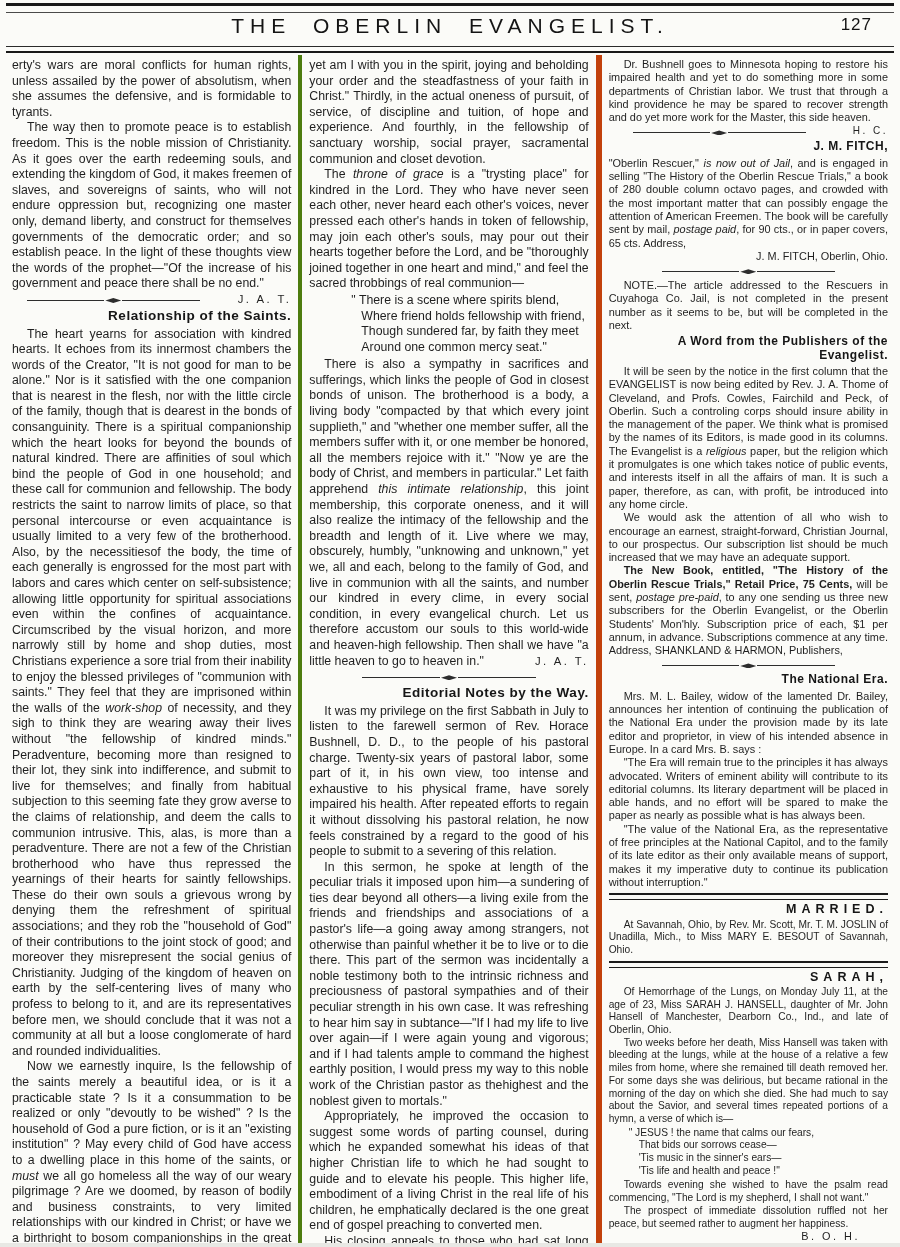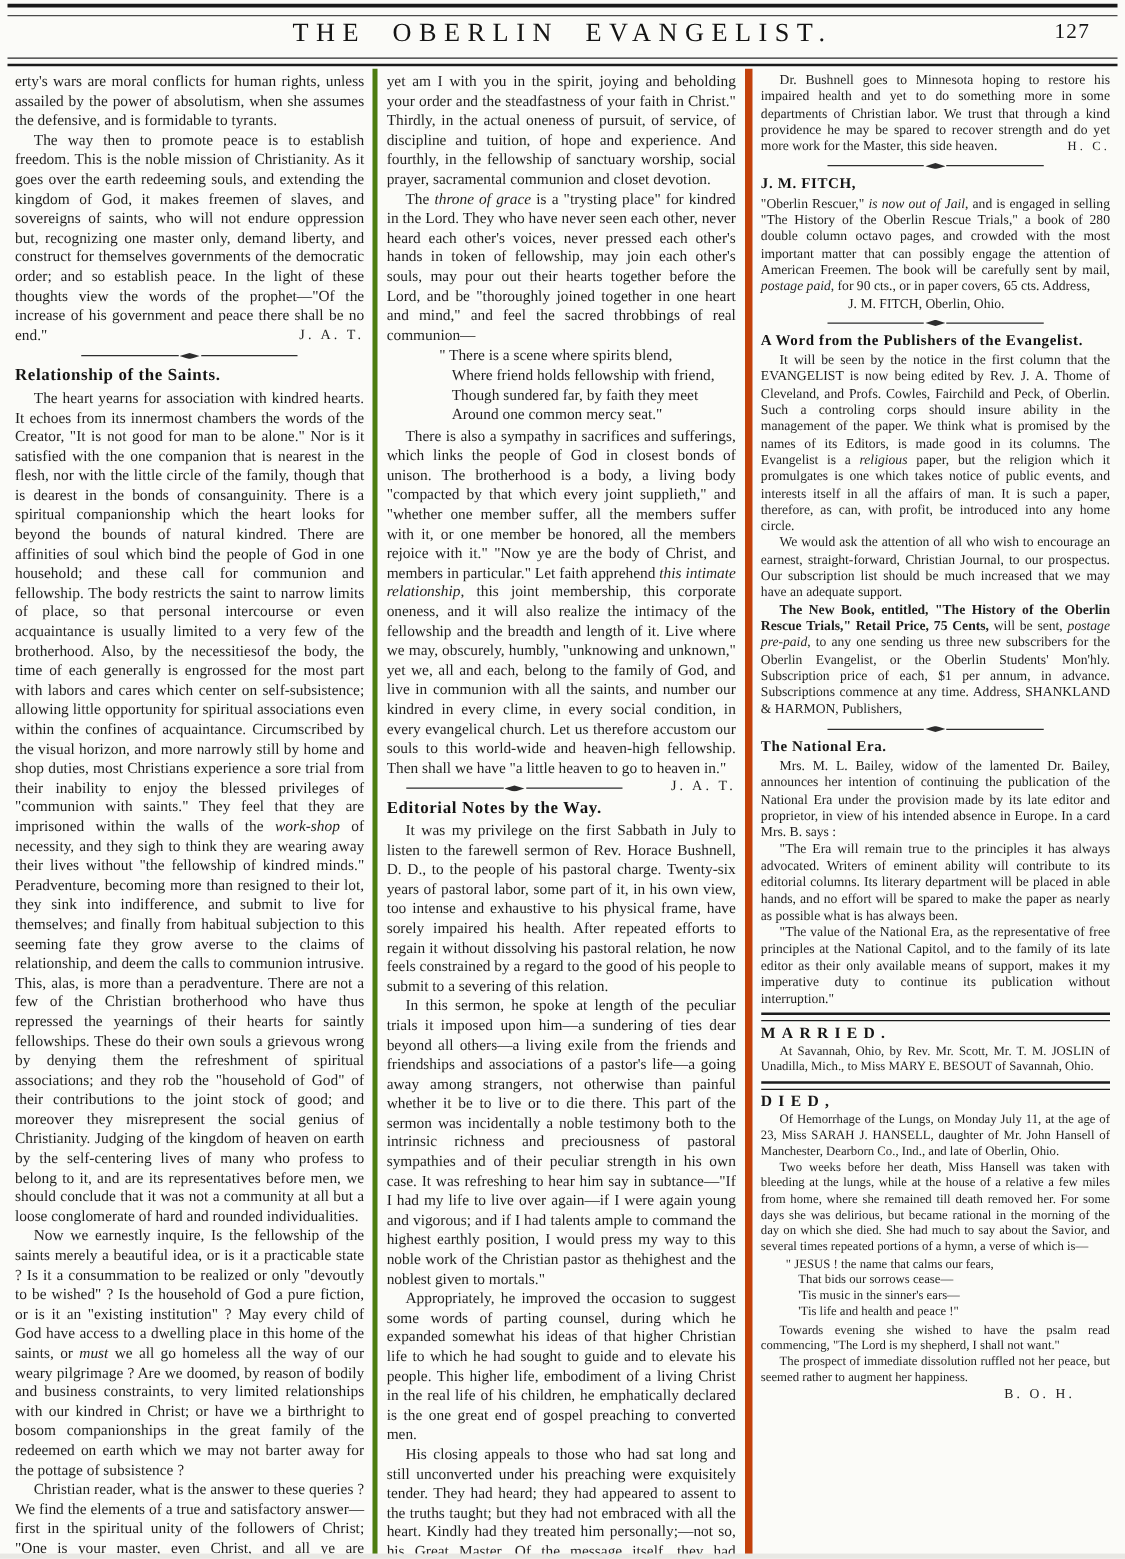--- a/index.html
+++ b/index.html
@@ -2,21 +2,21 @@
 <html><head>
 <meta charset="utf-8">
 <style>
   html,body{margin:0;padding:0;background:#e8e8e4;}
   .page{
     position:relative;
     width:900px;height:1243px;
     margin:0 auto;
     background:#fbfbf8;
     color:#1f1f1f;
-    font-family:Liberation Serif, serif;
+    font-family:Liberation Sans, sans-serif;
     overflow:hidden;
     box-sizing:border-box;
   }
   
   header{position:relative;height:55px;}
   .rule-top{position:absolute;top:3px;left:6px;right:6px;height:6px;
     border-top:3px solid #191919;border-bottom:1px solid #4a4a4a;}
   .title-row{position:absolute;top:14px;left:0;right:0;height:30px;}
   .mast-title{
     position:absolute;left:0;right:0;text-align:center;
@@ -28,32 +28,32 @@
   
   .cols{display:flex;height:1192px;padding:0 5px;box-sizing:border-box;}
   .col{flex:1 1 0;padding:3px 7px 0 7px;overflow:hidden;text-align:justify;box-sizing:border-box;}
   .col-a,.col-b{font-size:12.3px;line-height:15.6px;}
   .col-c{font-size:10.9px;line-height:13.3px;border-left:6px solid #c2410c;}
   .col-b{border-left:4px solid #4d7c0f;}
   
   p.para{margin:0;padding:0;}
   p.para.indent{text-indent:15px;}
   p.para.small,.poem.small{font-size:10.2px;line-height:12.7px;}
-  h3.head{margin:3px 0 3px 0;text-align:left;font-size:1.1em;letter-spacing:.5px;color:#161616;}
+  h3.head{margin:3px 0 3px 0;text-align:right;font-size:1.1em;letter-spacing:.5px;color:#161616;}
   h3.head.spaced{letter-spacing:5px;font-size:1.15em;margin:2px 0;}
   .sig{float:right;font-size:.92em;letter-spacing:2.5px;padding-left:8px;}
   .divider{display:flex;align-items:center;justify-content:center;width:62%;margin:5px auto 4px auto;height:7px;}
   .divider .ln{flex:1;border-top:1px solid #2d2d2d;}
   .divider .dm{width:16px;height:5px;margin:0 1px;background:#2d2d2d;
     clip-path:polygon(0 50%,50% 0,100% 50%,50% 100%);}
   .poem{margin:1px 0 2px 52px;text-align:left;}
   .poem.hang{margin-left:30px;}
   .poem .pline{display:block;}
   .poem .pline:first-child{margin-left:-10px;}
-  .addr{margin:0;text-align:left;padding-left:70px;}
+  .addr{margin:0;text-align:right;padding-left:70px;}
   .drule{height:4px;border-top:2px solid #1c1c1c;border-bottom:1px solid #1c1c1c;margin:4px 0 3px 0;}
   .sigline{margin:0 28px 0 0;text-align:right;letter-spacing:2.5px;}
 </style>
 </head>
 <body>
 
 <div class="page">
   <header>
     <div class="rule-top"></div>
     <div class="title-row">
@@ -105,38 +105,39 @@
           <span class="ln"></span>
         </div>
         <h3 class="head">J. M. FITCH,</h3>
         <p class="para">"Oberlin Rescuer," <em>is now out of Jail</em>, and is engaged in selling "The History of the Oberlin Rescue Trials," a book of 280 double column octavo pages, and crowded with the most important matter that can possibly engage the attention of American Freemen.  The book will be carefully sent by mail, <em>postage paid</em>, for 90 cts., or in paper covers, 65 cts.  Address,</p>
         <p class="addr">J. M. FITCH, Oberlin, Ohio.</p>
         <div class="divider">
           <span class="ln"></span>
           <span class="dm"></span>
           <span class="ln"></span>
         </div>
+        <p class="para indent">NOTE.—The article addressed to the Rescuers in Cuyahoga Co. Jail, is not completed in the present number as it seems to be, but will be completed in the next.</p>
         <h3 class="head">A Word from the Publishers of the Evangelist.</h3>
         <p class="para indent">It will be seen by the notice in the first column that the EVANGELIST is now being edited by Rev. J. A. Thome of Cleveland, and Profs. Cowles, Fairchild and Peck, of Oberlin.  Such a controling corps should insure ability in the management of the paper.  We think what is promised by the names of its Editors, is made good in its columns.  The Evangelist is a <em>religious</em> paper, but the religion which it promulgates is one which takes notice of public events, and interests itself in all the affairs of man. It is such a paper, therefore, as can, with profit, be introduced into any home circle.</p>
         <p class="para indent">We would ask the attention of all who wish to encourage an earnest, straight-forward, Christian Journal, to our prospectus.  Our subscription list should be much increased that we may have an adequate support.</p>
         <p class="para indent"><strong>The New Book, entitled, "The History of the Oberlin Rescue Trials," Retail Price, 75 Cents,</strong> will be sent, <em>postage pre-paid</em>, to any one sending us three new subscribers for the Oberlin Evangelist, or the Oberlin Students' Mon'hly.  Subscription price of each, $1 per annum, in advance.  Subscriptions commence at any time. Address,  SHANKLAND &amp; HARMON, Publishers,</p>
         <div class="divider">
           <span class="ln"></span>
           <span class="dm"></span>
           <span class="ln"></span>
         </div>
         <h3 class="head">The National Era.</h3>
         <p class="para indent">Mrs. M. L. Bailey, widow of the lamented Dr. Bailey, announces her intention of continuing the publication of the National Era under the provision made by its late editor and proprietor, in view of his intended absence in Europe.  In a card Mrs. B. says :</p>
         <p class="para indent">"The Era will remain true to the principles it has always advocated.  Writers of eminent ability will contribute to its editorial columns.  Its literary department will be placed in able hands, and no effort will be spared to make the paper as nearly as possible what is has always been.</p>
         <p class="para indent">"The value of the National Era, as the representative of free principles at the National Capitol, and to the family of its late editor as their only available means of support, makes it my imperative duty to continue its publication without interruption."</p>
         <div class="drule"></div>
         <h3 class="head spaced">MARRIED.</h3>
         <p class="para indent small">At Savannah, Ohio, by Rev. Mr. Scott, Mr. T. M. JOSLIN of Unadilla, Mich., to Miss MARY E. BESOUT of Savannah, Ohio.</p>
         <div class="drule"></div>
-        <h3 class="head spaced">DIED,</h3>
+        <h3 class="head spaced">SARAH,</h3>
         <p class="para indent small">Of Hemorrhage of the Lungs, on Monday July 11, at the age of 23, Miss SARAH J. HANSELL, daughter of Mr. John Hansell of Manchester, Dearborn Co., Ind., and late of Oberlin, Ohio.</p>
         <p class="para indent small">Two weeks before her death, Miss Hansell was taken with bleeding at the lungs, while at the house of a relative a few miles from home, where she remained till death removed her.  For some days she was delirious, but became rational in the morning of the day on which she died.  She had much to say about the Savior, and several times repeated portions of a hymn, a verse of which is—</p>
         <div class="poem small hang">
           <span class="pline">" JESUS ! the name that calms our fears,</span>
           <span class="pline">That bids our sorrows cease—</span>
           <span class="pline">'Tis music in the sinner's ears—</span>
           <span class="pline">'Tis life and health and peace !"</span>
         </div>
         <p class="para indent small">Towards evening she  wished to have the psalm read commencing, "The Lord is my shepherd, I shall not want."</p>
         <p class="para indent small">The prospect of immediate dissolution ruffled not her peace, but seemed rather to augment her happiness.</p>

